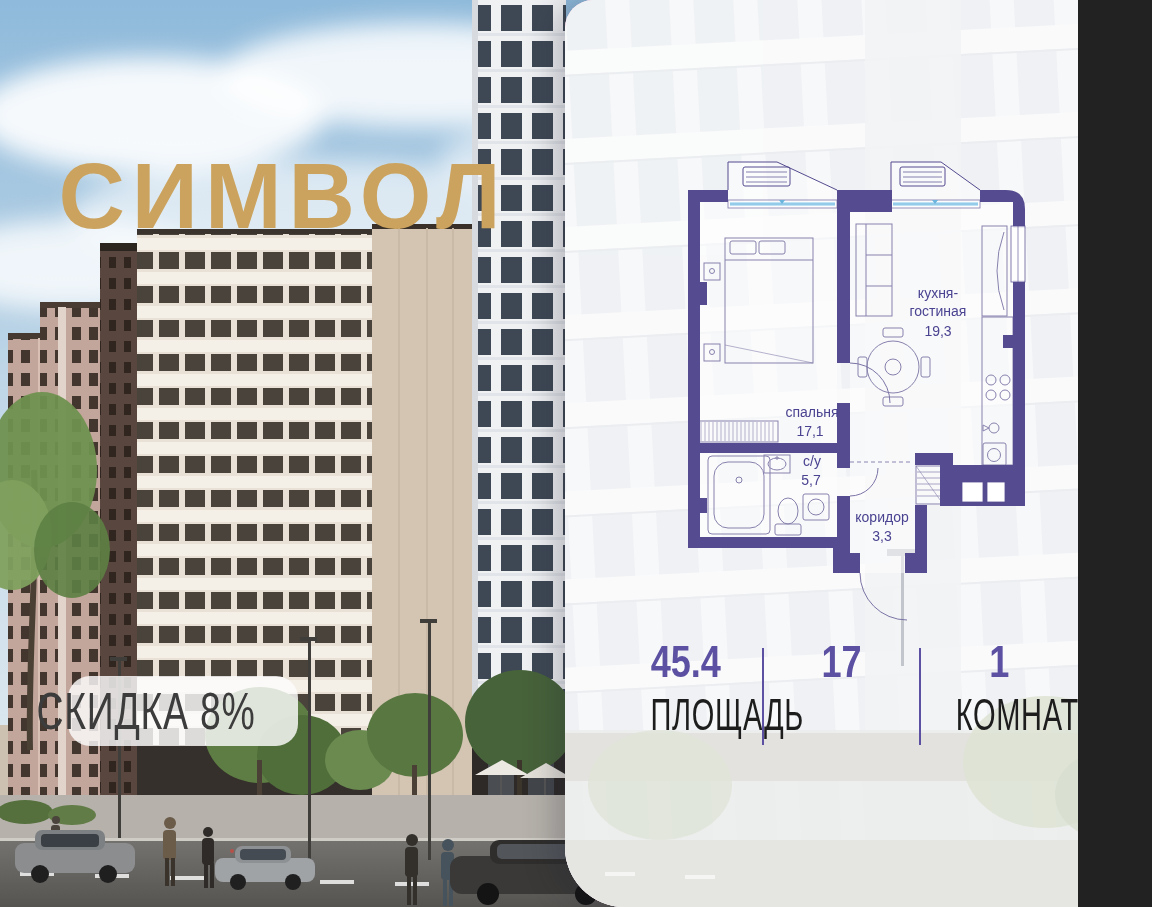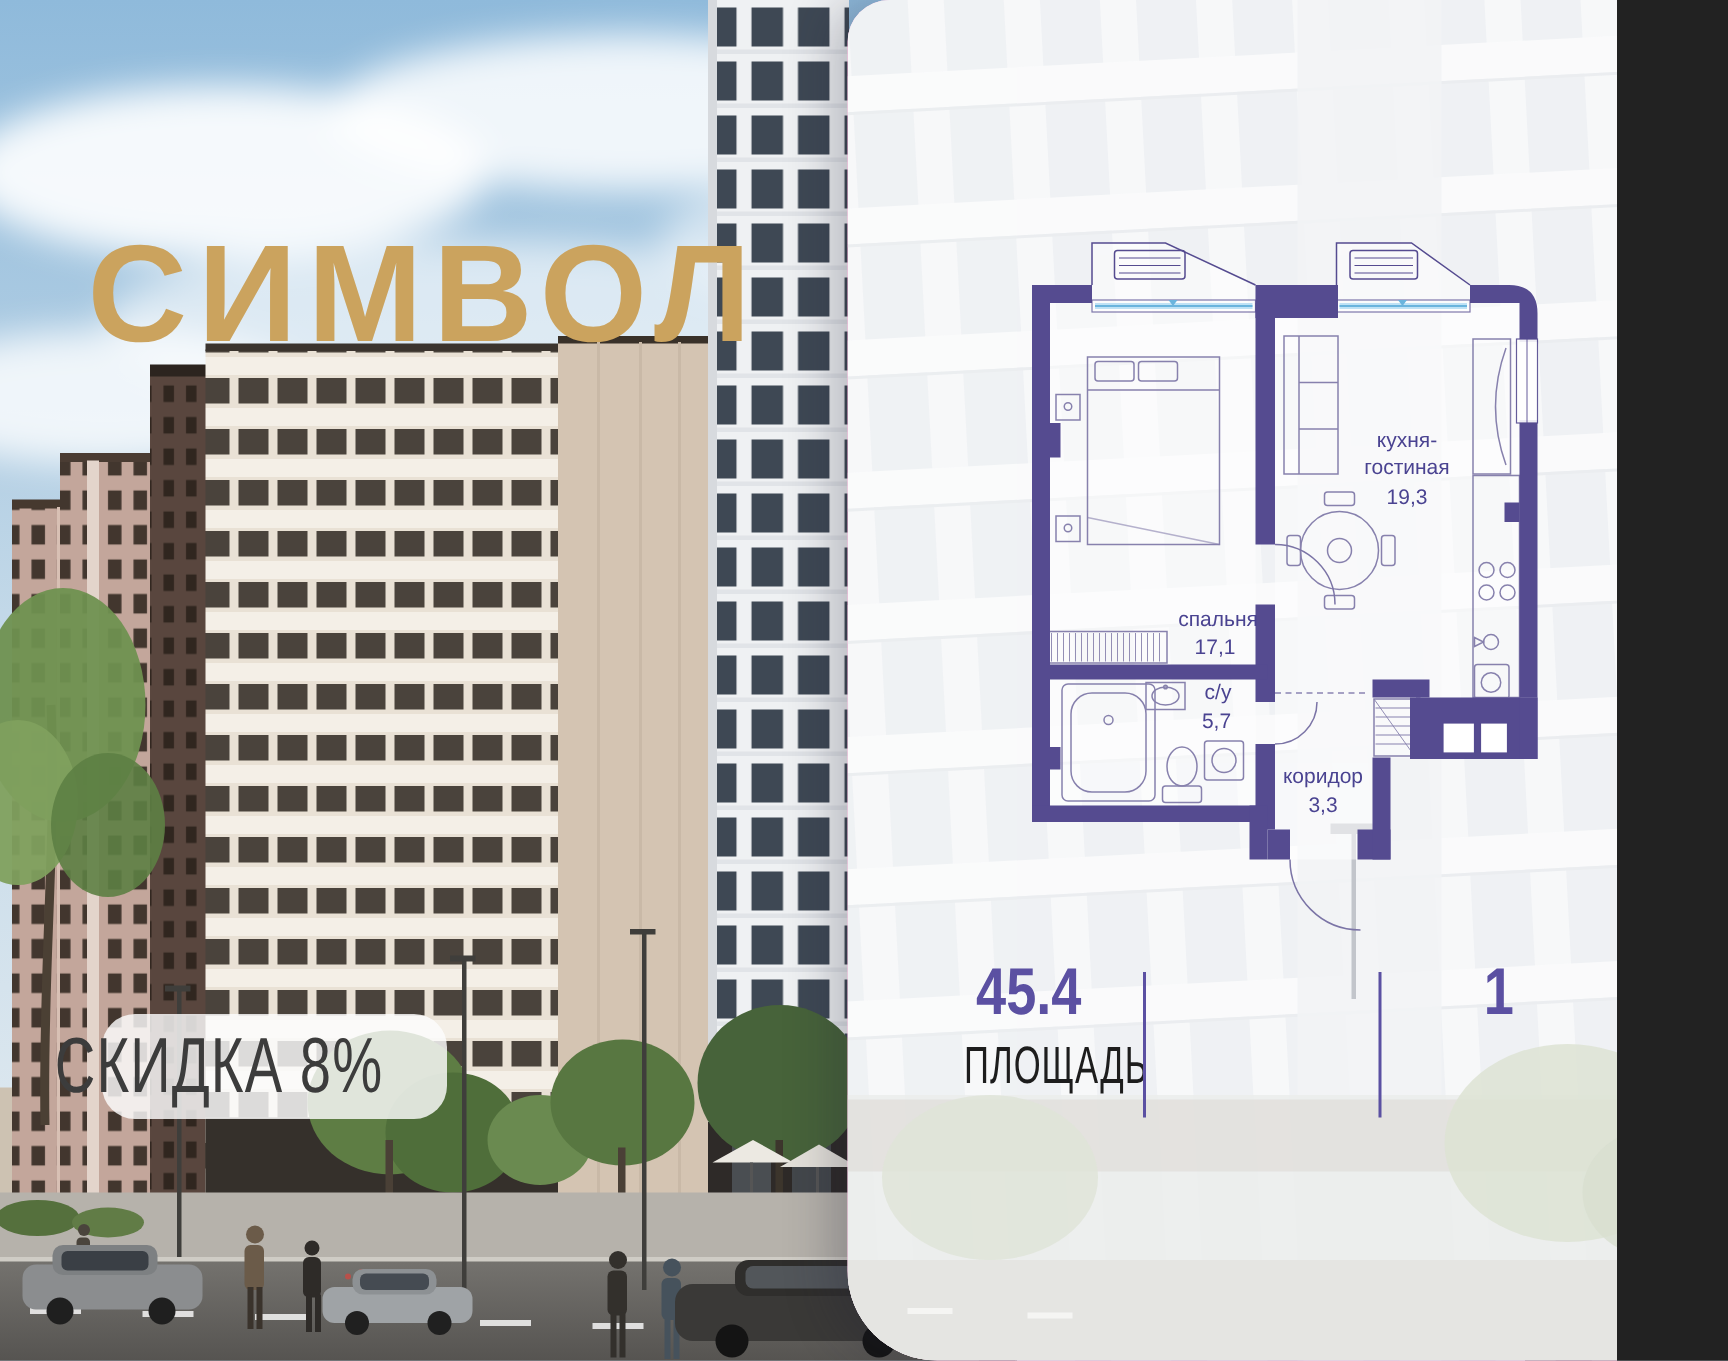--- a/index.html
+++ b/index.html
@@ -33,21 +33,21 @@
     position:absolute;left:565px;top:0;width:587px;height:907px;
     background:#f9a8d4;border-radius:28px 0 0 60px;overflow:hidden;
     box-shadow:-12px 0 30px rgba(30,30,50,0.25);
   }
   .panel-bg{position:absolute;left:0;top:0;}
   .floorplan{position:absolute;left:95px;top:140px;width:400px;height:500px;}
   .stats{position:absolute;left:0;top:640px;width:587px;height:120px;}
   .stat{position:absolute;top:0;width:150px;text-align:center;}
   .stat-value{display:block;font-size:44px;font-weight:700;color:#5b50a2;line-height:1;}
   .stat-value span{display:inline-block;transform:scaleX(0.82);}
-  .stat-label{display:block;margin-top:9px;font-size:35px;color:#1d1d1d;line-height:1;}
+  .stat-label{display:block;margin-top:9px;font-size:44px;color:#1d1d1d;line-height:1;}
   .stat-label span{display:inline-block;transform:scaleX(0.66);letter-spacing:1px;white-space:nowrap;}
   .stat-1{left:46px;}
   .stat-2{left:201px;}
   .stat-3{left:359px;}
   .divider{position:absolute;top:8px;width:2px;height:97px;background:#5b50a2;}
   .divider-1{left:197px;}
   .divider-2{left:354px;}
   text{font-family:"Liberation Sans",sans-serif;}
 </style>
 </head>
@@ -475,20 +475,22 @@
       </g>
     </svg>
 
     <div class="stats">
       <div class="stat stat-1">
         <span class="stat-value"><span>45.4</span></span>
         <span class="stat-label"><span>ПЛОЩАДЬ</span></span>
       </div>
       <div class="divider divider-1"></div>
       <div class="stat stat-2">
+        <span class="stat-value"><span>17</span></span>
       </div>
       <div class="divider divider-2"></div>
       <div class="stat stat-3">
         <span class="stat-value"><span>1</span></span>
+        <span class="stat-label"><span>КОМНАТ</span></span>
       </div>
     </div>
   </div>
 </div>
 
 </body></html>

